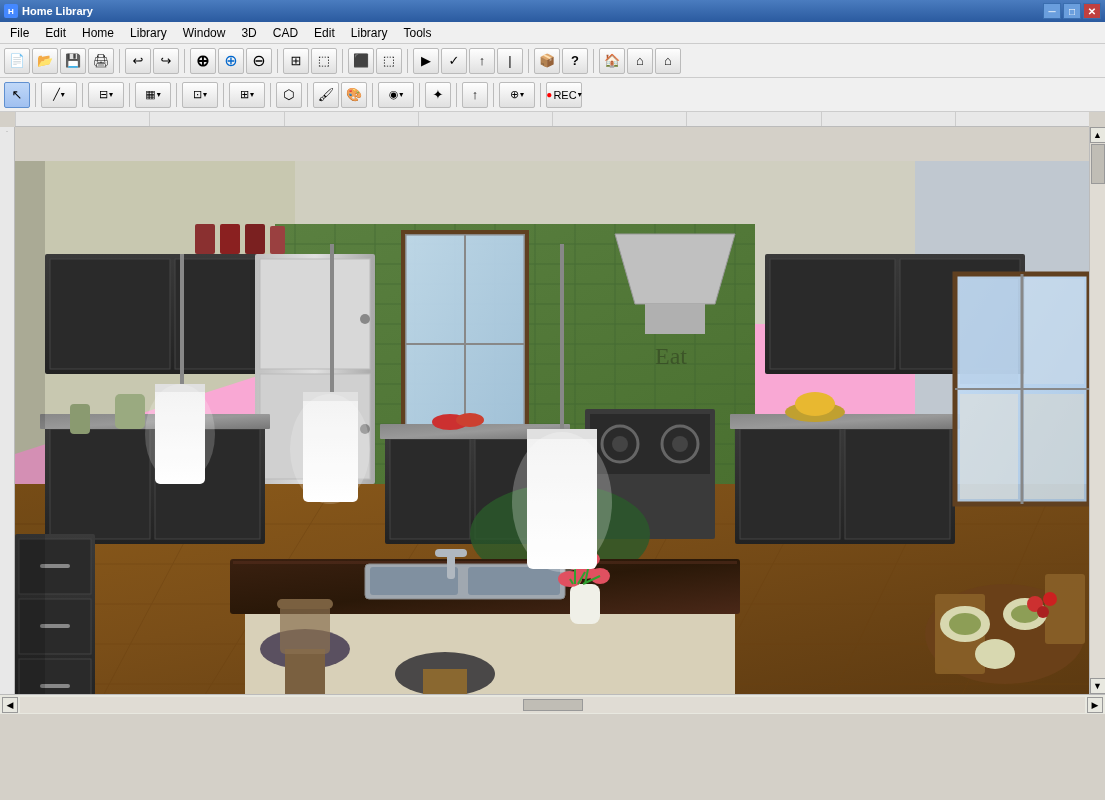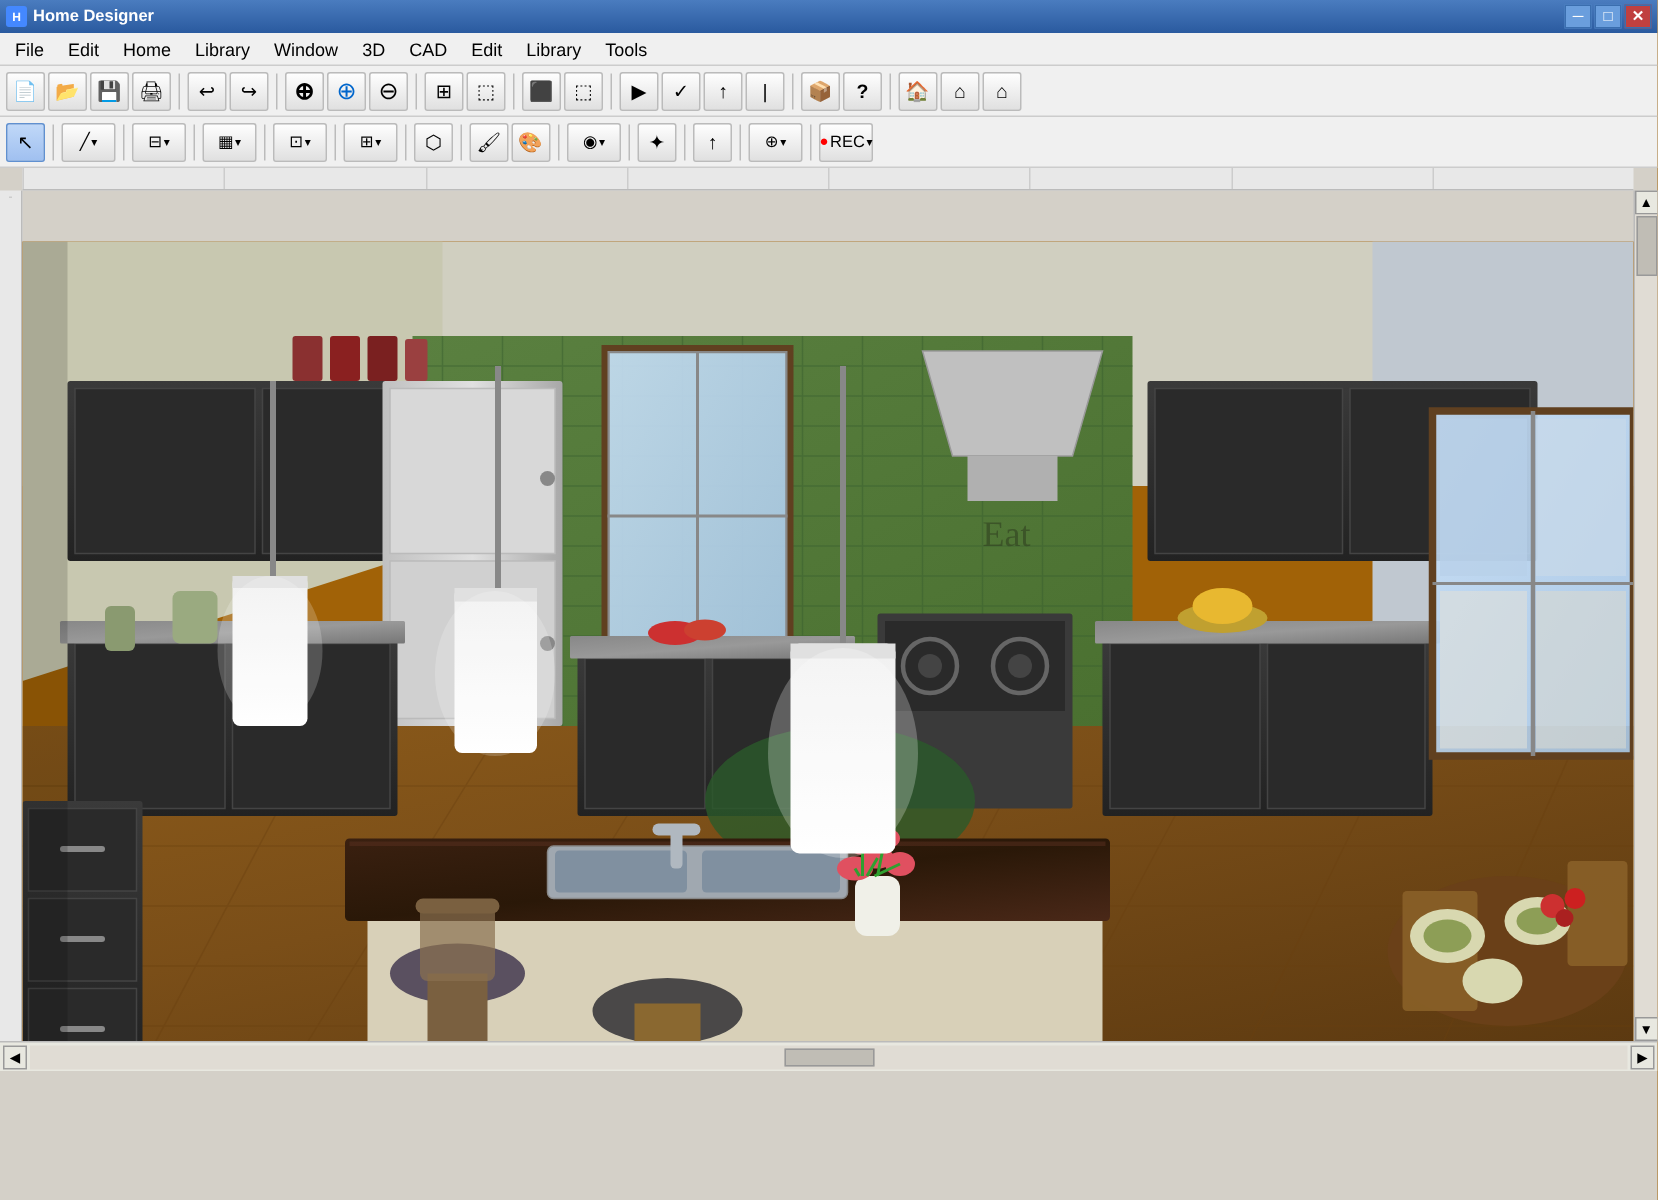--- a/index.html
+++ b/index.html
@@ -196,21 +196,21 @@
       display: inline-flex; align-items: center; justify-content: center;
       font-size: 8px; color: white;
     }
   </style>
 </head>
 <body>
 
 <div id="title-bar">
   <div id="title-bar-left">
     <div id="app-icon">H</div>
-    <span>Home Designer</span>
+    <span>Home Library</span>
   </div>
   <div id="title-bar-controls">
     <div class="title-btn">─</div>
     <div class="title-btn">□</div>
     <div class="title-btn close">✕</div>
   </div>
 </div>
 
 <div id="menu-bar">
   <div class="menu-item">File</div>
@@ -296,21 +296,21 @@
   <div class="ruler-mark"></div>
   <div class="ruler-mark"></div>
 </div>
 
 <div id="main-area" style="display:flex; height:567px;">
 
   <div id="ruler-left" style="width:15px; background:#e8e8e8; border-right:1px solid #bbb; overflow:hidden; display:flex; flex-direction:column;">
     <div style="font-size:7px; color:#666; padding:2px 1px; border-bottom:1px solid #ccc; writing-mode:vertical-rl;"></div>
   </div>
 
-  <div id="canvas-area" style="flex:1; position:relative; overflow:hidden; background:#a16207;margin-top:34px;">
+  <div id="canvas-area" style="flex:1; position:relative; overflow:hidden; background:#f9a8d4;margin-top:34px;">
     
     <svg width="100%" height="100%" viewBox="0 0 1074 567" preserveAspectRatio="xMidYMid slice">
 
       <defs>
         <linearGradient id="floor-grad" x1="0%" y1="0%" x2="100%" y2="100%">
           <stop offset="0%" style="stop-color:#8B5A1A;stop-opacity:1"></stop>
           <stop offset="40%" style="stop-color:#7A4E18;stop-opacity:1"></stop>
           <stop offset="100%" style="stop-color:#5A3810;stop-opacity:1"></stop>
         </linearGradient>
         <linearGradient id="wall-grad" x1="0%" y1="0%" x2="0%" y2="100%">

